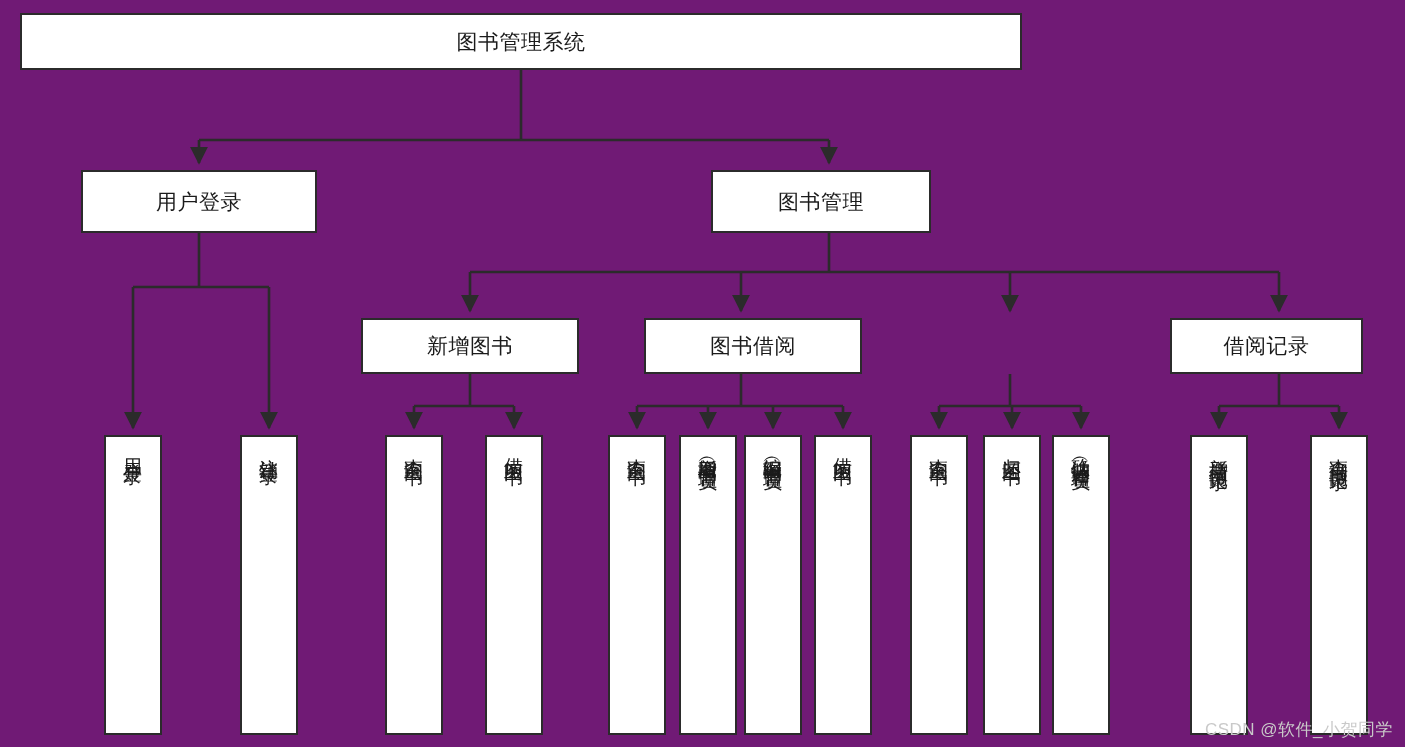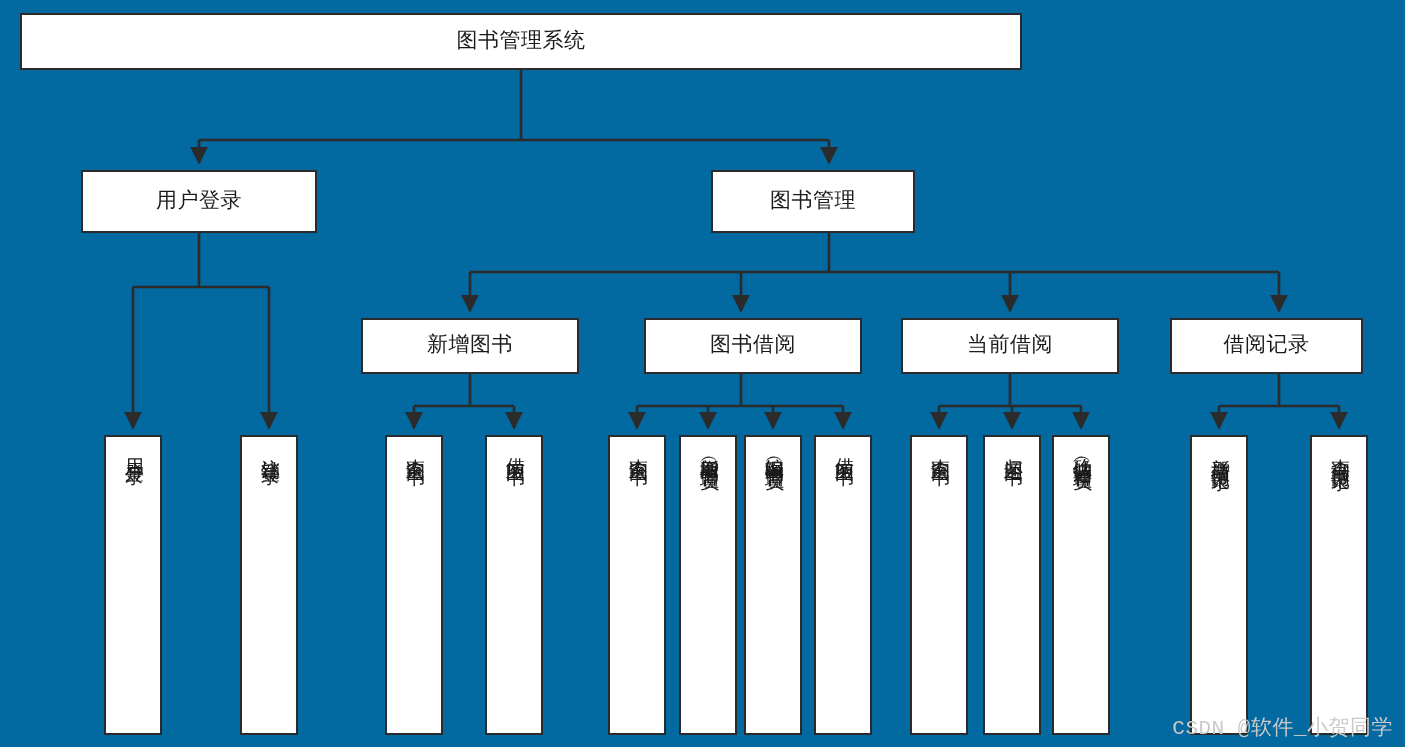--- a/index.html
+++ b/index.html
@@ -61,31 +61,31 @@
     letter-spacing: 3px;
     white-space: nowrap;
   }
   .node.vert.tall-text .node-label {
     letter-spacing: 2px;
   }
   #watermark {
     position: absolute;
     right: 12px;
     bottom: 6px;
-    font-size: 21px;
+    font-size: 17px;
     color: #c9c9c9;
     letter-spacing: 0.5px;
     z-index: 5;
     white-space: nowrap;
   }
 </style>
 </head>
 <body>
 
-<div id="diagram-root" style="background: #0369a1; font-family: Liberation Mono, monospace;">
+<div id="diagram-root" style="background: #701a75;">
 
   <svg id="edge-layer" viewBox="0 0 1405 747" xmlns="http://www.w3.org/2000/svg">
     <defs>
       <marker id="arrow" viewBox="0 0 10 10" refX="9" refY="5" markerWidth="7" markerHeight="7" orient="auto-start-reverse">
         <path d="M 0 0 L 10 5 L 0 10 z" fill="#2b2b2b"></path>
       </marker>
     </defs>
     <g stroke="#2b2b2b" stroke-width="2.6" fill="none">
 
       <path d="M 521 70 L 521 140" stroke="#2b2b2b"></path>
@@ -130,32 +130,29 @@
     </g>
   </svg>
 
   <div class="node horiz" style="left: 20px; top: 13px; width: 1002px; height: 57px; border-color: rgb(43, 43, 43); background: rgb(255, 255, 255); color: rgb(27, 27, 27);">
     <span class="node-label">图书管理系统</span>
   </div>
 
   <div class="node horiz" style="left: 81px; top: 170px; width: 236px; height: 63px; border-color: rgb(43, 43, 43); background: rgb(255, 255, 255); color: rgb(27, 27, 27);">
     <span class="node-label">用户登录</span>
   </div>
-  <div class="node horiz" style="left: 711px; top: 170px; width: 204px; height: 63px; border-color: rgb(43, 43, 43); background: rgb(255, 255, 255); color: rgb(27, 27, 27);">
+  <div class="node horiz" style="left: 711px; top: 170px; width: 220px; height: 63px; border-color: rgb(43, 43, 43); background: rgb(255, 255, 255); color: rgb(27, 27, 27);">
     <span class="node-label">图书管理</span>
   </div>
 
   <div class="node horiz" style="left: 361px; top: 318px; width: 218px; height: 56px; border-color: rgb(43, 43, 43); background: rgb(255, 255, 255); color: rgb(27, 27, 27);">
     <span class="node-label">新增图书</span>
   </div>
   <div class="node horiz" style="left: 632px; top: 318px; width: 218px; height: 56px; border-color: rgb(43, 43, 43); background: rgb(255, 255, 255); color: rgb(27, 27, 27); margin-left: 12px;">
     <span class="node-label">图书借阅</span>
-  </div>
-  <div class="node horiz" style="left: 901px; top: 318px; width: 218px; height: 56px; border-color: rgb(43, 43, 43); background: rgb(255, 255, 255); color: rgb(27, 27, 27);">
-    <span class="node-label">当前借阅</span>
   </div>
   <div class="node horiz" style="left: 1170px; top: 318px; width: 193px; height: 56px; border-color: rgb(43, 43, 43); background: rgb(255, 255, 255); color: rgb(27, 27, 27);">
     <span class="node-label">借阅记录</span>
   </div>
 
   <div class="node vert" style="left: 104px; top: 435px; width: 58px; height: 300px; border-color: rgb(43, 43, 43); background: rgb(255, 255, 255); color: rgb(27, 27, 27);">
     <span class="node-label">用户登录</span>
   </div>
   <div class="node vert" style="left: 240px; top: 435px; width: 58px; height: 300px; border-color: rgb(43, 43, 43); background: rgb(255, 255, 255); color: rgb(27, 27, 27);">
     <span class="node-label">注销登录</span>

